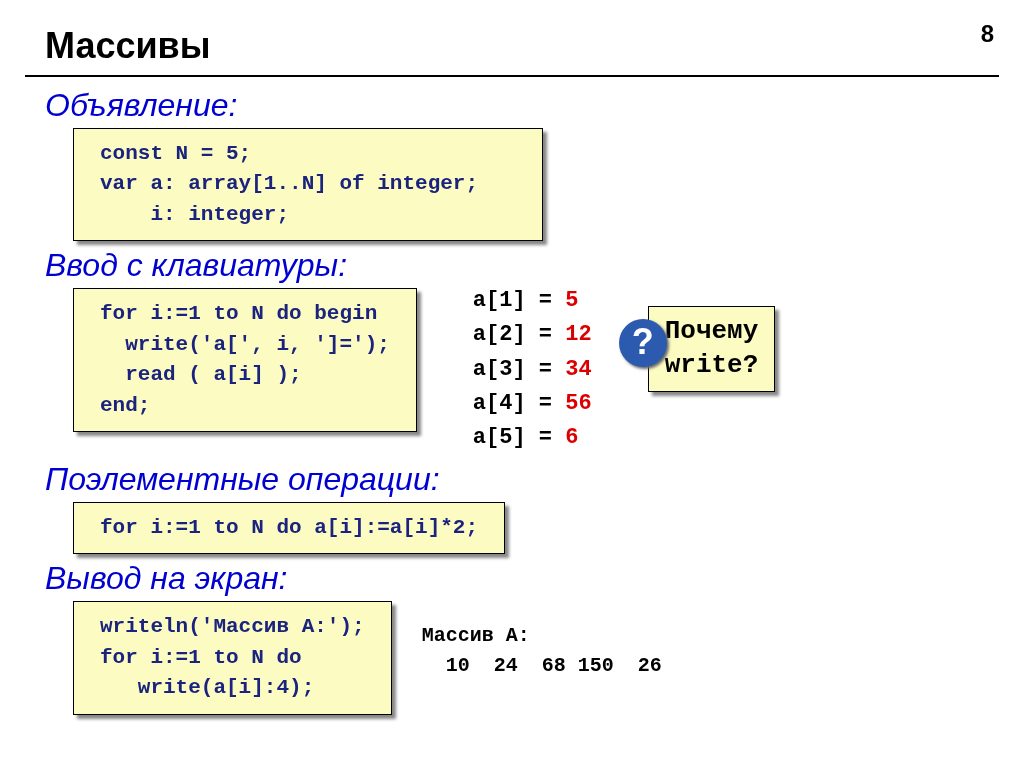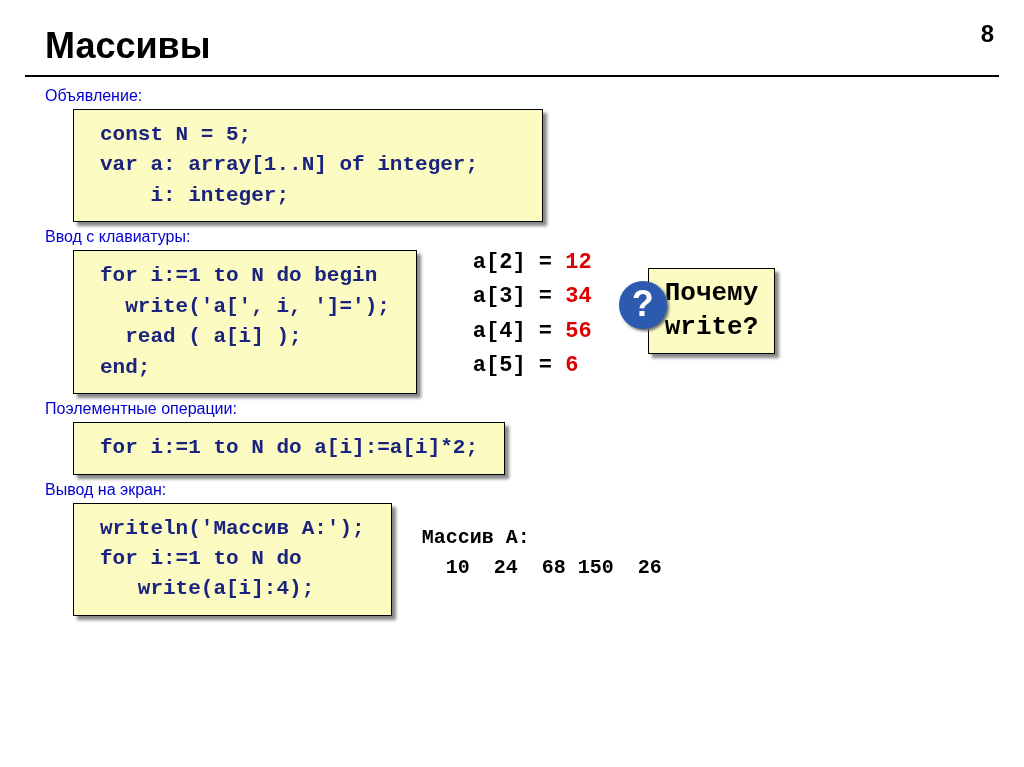--- a/index.html
+++ b/index.html
@@ -27,23 +27,24 @@
   }
   .hr {
     border-bottom: 2px solid #000;
     margin: 0 25px 10px 25px;
   }
   .content {
     padding: 0 25px 0 45px;
   }
   .section-label {
     color: #0000d0;
-    font-size: 16px;
+    font-size: 32px;
     margin-top: 6px;
     margin-bottom: 4px;
+    font-style: italic;
   }
   .codebox {
     background: #fcfcc2;
     border: 1.5px solid #000;
     box-shadow: 4px 4px 3px #888;
     padding: 10px 26px;
     font-family: "Courier New", monospace;
     font-weight: bold;
     font-size: 21px;
     line-height: 1.45;
@@ -123,20 +124,21 @@
 
   <div class="section-label">Ввод с клавиатуры:</div>
 
   <div class="row2">
     <div class="codebox">for i:=1 to N do begin
   write('a[', i, ']=');
   read ( a[i] );
 end;</div>
 
     <div class="a-values">
+      <div><span>a[1] = </span><span class="red">5</span></div>
       <div><span>a[2] = </span><span class="red">12</span></div>
       <div><span>a[3] = </span><span class="red">34</span></div>
       <div><span>a[4] = </span><span class="red">56</span></div>
       <div><span>a[5] = </span><span class="red">6</span></div>
     </div>
 
     <div style="position:relative;">
       <div class="callout">
         <div class="qicon">?</div>
         <div>Почему</div>

